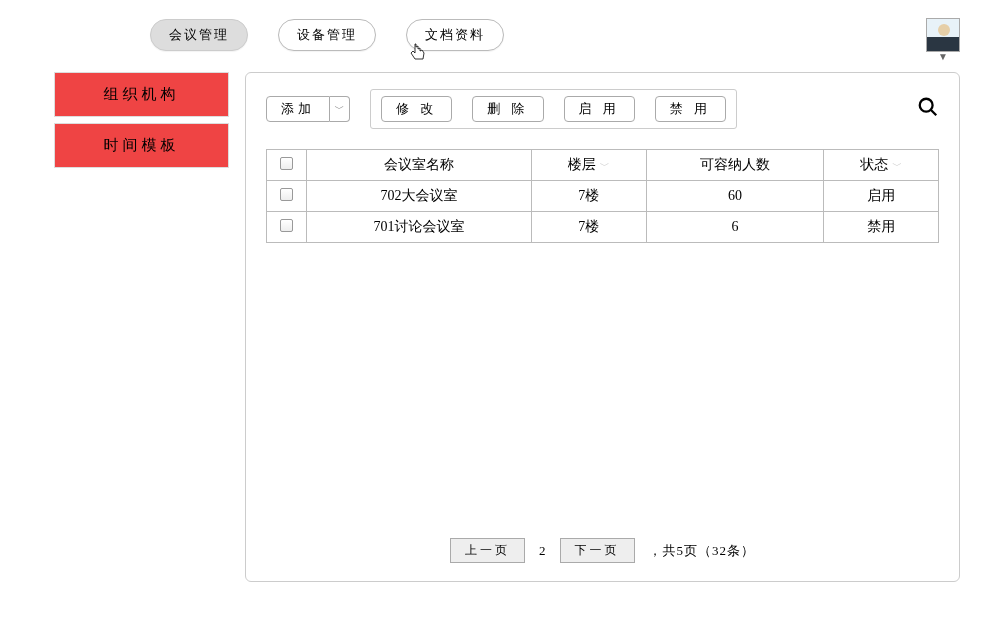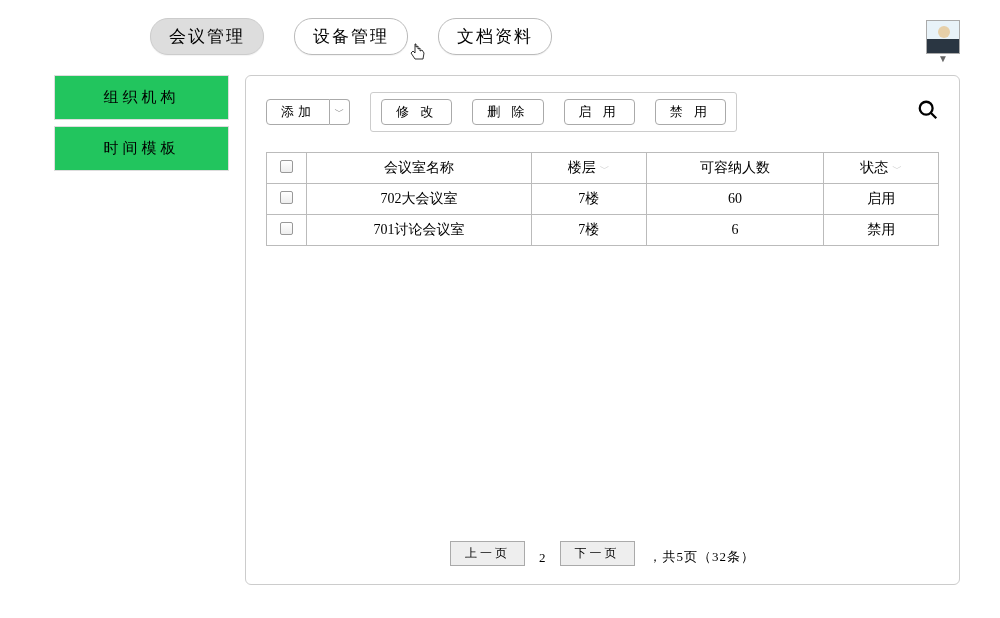--- a/index.html
+++ b/index.html
@@ -1,45 +1,45 @@
 <!DOCTYPE html>
 <html><head>
 <meta charset="utf-8">
 <style>
 * { box-sizing: border-box; margin: 0; padding: 0; }
 body { font-family: "KaiTi", "STKaiti", "FangSong", serif; background: #fff; width: 1000px; height: 618px; overflow: hidden; }
 .header { display: flex; align-items: center; padding: 18px 40px 10px 60px; }
 .logo { font-size: 18px; letter-spacing: 4px; font-weight: normal; }
 .nav { display: flex; gap: 30px; margin-left: 90px; }
-.nav-btn { border: 1px solid #bbb; border-radius: 18px; padding: 6px 18px; font-size: 17px; background: #fff; cursor: pointer; letter-spacing: 2px; font-family: inherit; box-shadow: 0 1px 1px rgba(0,0,0,0.05); }
+.nav-btn { border: 1px solid #bbb; border-radius: 18px; padding: 6px 18px; font-size: 13px; background: #fff; cursor: pointer; letter-spacing: 2px; font-family: inherit; box-shadow: 0 1px 1px rgba(0,0,0,0.05); }
 .nav-btn.active { background: #ddd; border-color: #ccc; }
 .avatar-wrap { margin-left: auto; position: relative; }
 .avatar { width: 34px; height: 34px; border: 1px solid #aaa; background: linear-gradient(180deg, #e8f2f8 0%, #e8f2f8 55%, #2a3642 55%, #2a3642 100%); display: block; position: relative; }
 .avatar::after { content: ""; position: absolute; top: 5px; left: 11px; width: 12px; height: 12px; border-radius: 50%; background: #e6cfa8; }
 .avatar-caret { position: absolute; bottom: -10px; left: 50%; transform: translateX(-50%); font-size: 10px; color: #666; }
 .container { display: flex; gap: 16px; padding: 10px 40px 20px 54px; height: 540px; }
 .sidebar { width: 175px; }
-.side-item { border: 1px solid #ddd; padding: 12px 0; text-align: center; font-size: 15px; letter-spacing: 4px; cursor: pointer; margin-bottom: 6px; background: #22c55e; }
+.side-item { border: 1px solid #ddd; padding: 12px 0; text-align: center; font-size: 15px; letter-spacing: 4px; cursor: pointer; margin-bottom: 6px; background: #ef4444; }
 .side-item.active { background: #ddd; border-color: #ccc; }
 .main { flex: 1; border: 1px solid #ccc; border-radius: 6px; padding: 16px 20px; position: relative; }
 .toolbar { display: flex; align-items: center; gap: 20px; margin-bottom: 20px; }
 .tool-btn { border: 1px solid #aaa; border-radius: 4px; padding: 3px 14px; font-size: 13px; background: #fff; cursor: pointer; font-family: inherit; letter-spacing: 4px; }
 .add-wrap { display: flex; }
 .add-btn { border-radius: 4px 0 0 4px; }
 .add-drop { border: 1px solid #aaa; border-left: none; border-radius: 0 4px 4px 0; width: 20px; display: flex; align-items: center; justify-content: center; background: #fff; cursor: pointer; font-size: 10px; color: #888; }
 .search-icon { margin-left: auto; cursor: pointer; }
 .search-icon svg { width: 22px; height: 22px; }
 .tool-group { border: 1px solid #ccc; border-radius: 3px; padding: 6px 10px; display: flex; gap: 20px; align-items: center; }
 table { width: 100%; border-collapse: collapse; font-size: 14px; }
 th, td { border: 1px solid #bbb; padding: 6px 4px; text-align: center; font-weight: normal; }
 th { font-size: 14px; }
 .chk { width: 40px; }
 .chk-box { width: 13px; height: 13px; border: 1px solid #999; border-radius: 2px; display: inline-block; background: linear-gradient(#fff,#eee); }
 .sort-caret { color: #ccc; font-size: 10px; margin-left: 4px; }
-.pager { position: absolute; bottom: 18px; left: 0; right: 0; display: flex; justify-content: center; align-items: flex-end; gap: 14px; font-size: 13px; }
+.pager { position: absolute; bottom: 18px; left: 0; right: 0; display: flex; justify-content: center; align-items: center; gap: 14px; font-size: 13px; }
 .page-btn { border: 1px solid #aaa; background: #eee; padding: 3px 14px; cursor: pointer; font-family: inherit; font-size: 12px; letter-spacing: 3px; }
 .page-info { letter-spacing: 1px; }
 .cursor-hand { position: absolute; left: 410px; top: 43px; font-size: 16px; pointer-events: none; }
 </style>
 </head>
 <body>
 
 <div class="header">
   <div class="nav">
     <button class="nav-btn active">会议管理</button>

